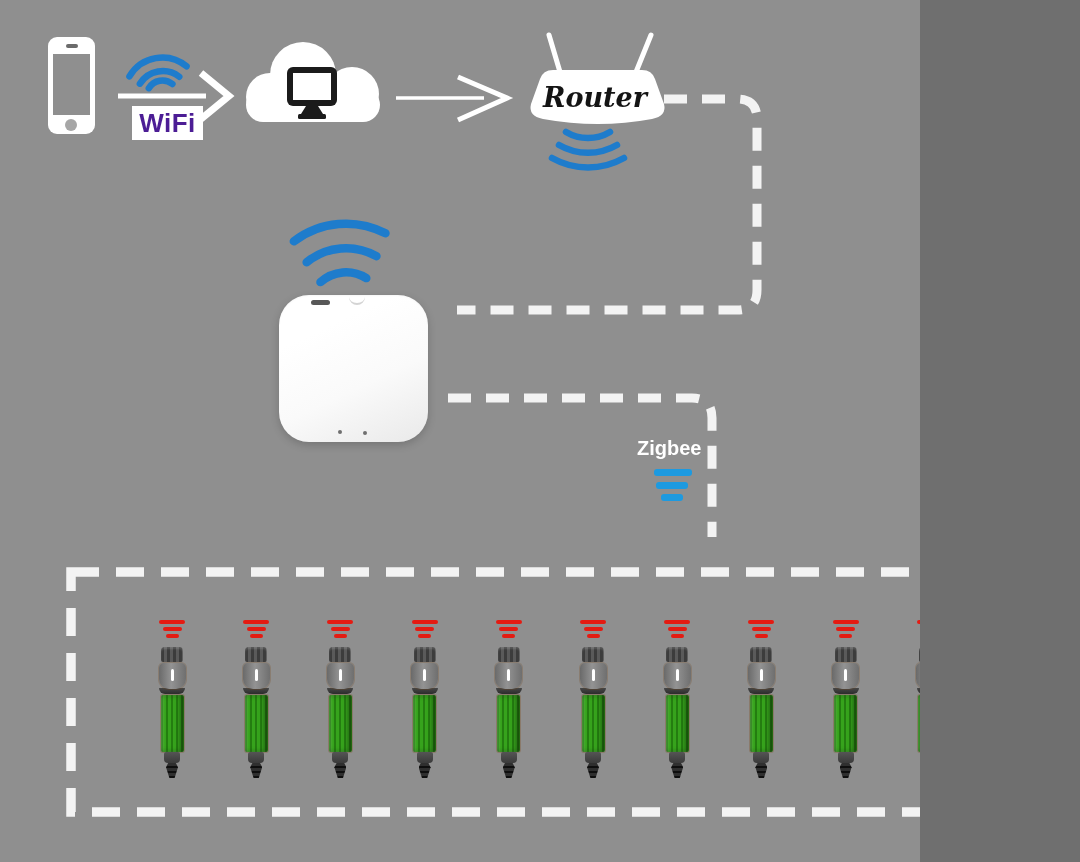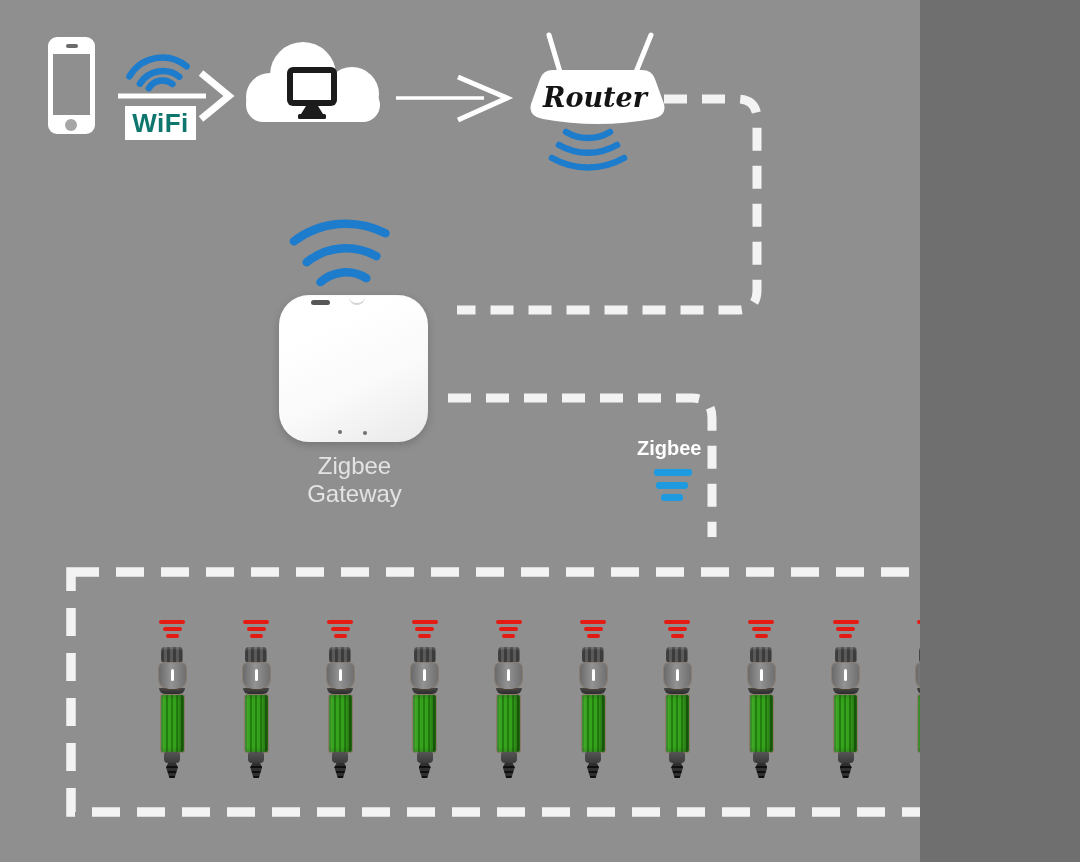--- a/index.html
+++ b/index.html
@@ -32,24 +32,24 @@
     position:absolute;left:5px;top:17px;width:37px;height:61px;
     background:#8f8f8f;
   }
   .phone-home{
     position:absolute;left:17px;top:82px;width:12px;height:12px;
     border-radius:50%;background:#a6a6a6;
   }
 
   
   .wifi-label{
-    left:125px;top:106px;width:71px;height:34px;
+    left:132px;top:106px;width:71px;height:34px;
     background:#ffffff;
     display:flex;align-items:center;justify-content:center;
-    font-size:26px;font-weight:bold;color:#0f766e;
+    font-size:26px;font-weight:bold;color:#4c1d95;
     letter-spacing:0.5px;
   }
 
   
   .gateway{
     left:279px;top:295px;width:149px;height:147px;
     background:linear-gradient(155deg,#ffffff 25%,#fafafa 60%,#e9e9e9 100%);
     border-radius:30px;
     box-shadow:0 3px 9px rgba(0,0,0,0.18), inset 0 1px 2px rgba(0,0,0,0.04);
   }
@@ -211,21 +211,20 @@
 
   <div class="abs wifi-label">WiFi</div>
 
   <div class="abs gateway">
     <div class="gw-slot"></div>
     <div class="gw-notch"></div>
     <div class="gw-dot d1"></div>
     <div class="gw-dot d2"></div>
   </div>
 
-  <div class="abs gateway-label">Zigbee Gateway</div>
 
   <div class="abs zigbee-label">Zigbee</div>
 
   <div class="abs valve-row">
       <div class="valve" style="left: 172px;">
       <div class="sig">
         <i class="s1"></i>
           <i class="s2"></i>
           <i class="s3"></i>
       </div>

